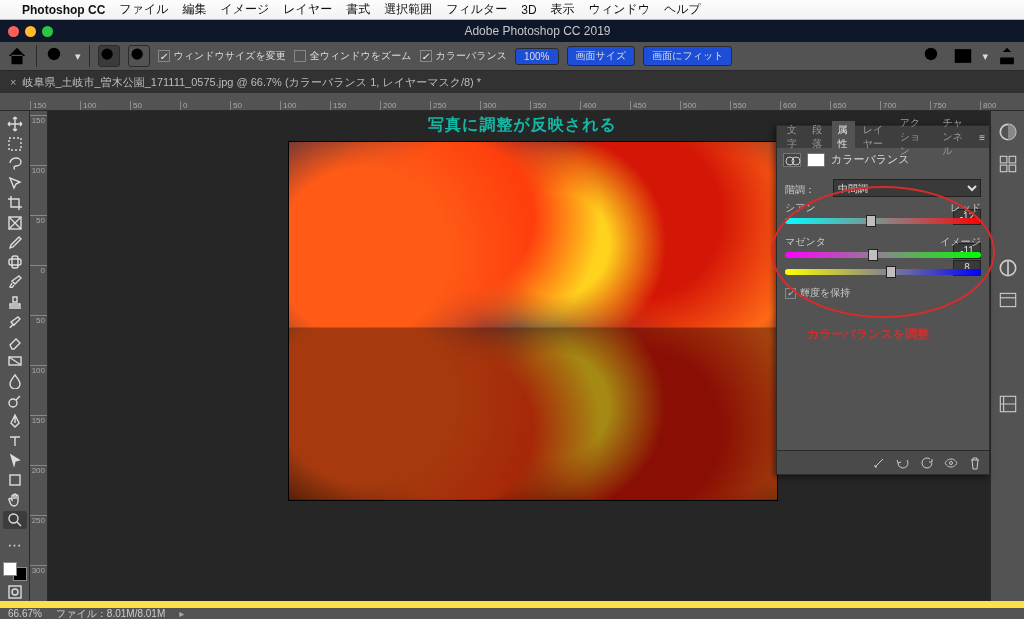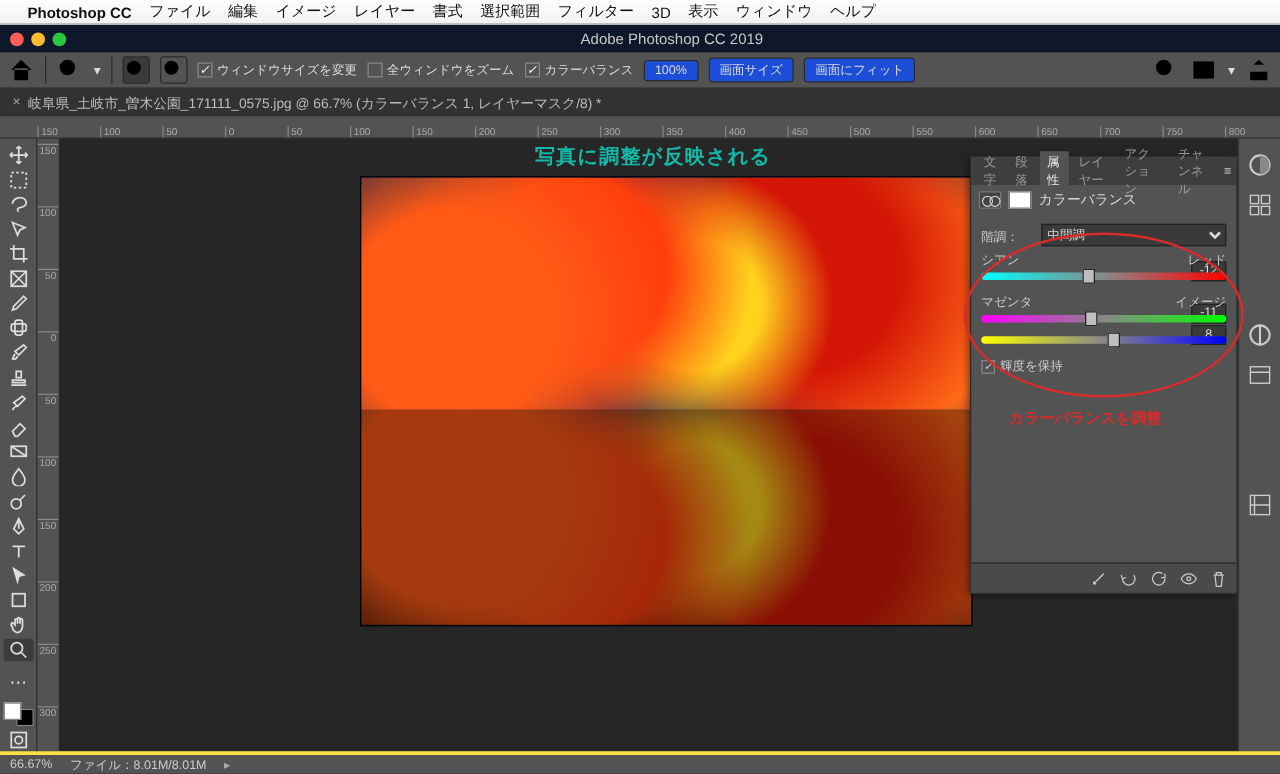--- a/index.html
+++ b/index.html
@@ -114,21 +114,21 @@
   .pchk{display:flex;align-items:center;gap:4px;font-size:10px;color:#ccc;margin-top:4px;}
   .pchk i{width:11px;height:11px;border:1px solid #888;display:flex;align-items:center;justify-content:center;font-size:9px;}
   .pchk.on i::after{content:"✓";}
   .panel .annot-sliders{position:absolute;border:2px solid #d72c2c;border-radius:50%;left:-6px;top:60px;width:224px;height:132px;pointer-events:none;}
   .panel .annot-text{position:absolute;left:30px;top:200px;color:#d72c2c;font-weight:bold;font-size:12px;}
   .panel-spacer{flex:1;}
   .panel-footer{height:24px;background:#4a4a4a;display:flex;align-items:center;justify-content:flex-end;gap:8px;padding:0 6px;border-top:1px solid #2b2b2b;color:#ccc;}
   .pf-icon{width:16px;height:16px;display:flex;align-items:center;justify-content:center;}
 
   
-  .status{position:absolute;left:0;right:0;bottom:0;height:18px;background:#535353;border-top:3px solid #fde047;display:flex;align-items:center;padding:0 8px;gap:14px;color:#ccc;font-size:10px;}
+  .status{position:absolute;left:0;right:0;bottom:0;height:18px;background:#535353;border-top:7px solid #fde047;display:flex;align-items:center;padding:0 8px;gap:14px;color:#ccc;font-size:10px;}
   .status .caret{color:#aaa;}
 </style>
 </head>
 <body>
 
 <div class="mac-menubar">
   <span class="apple"></span>
   <span class="app-name">Photoshop CC</span>
   <span>ファイル</span>
   <span>編集</span>

